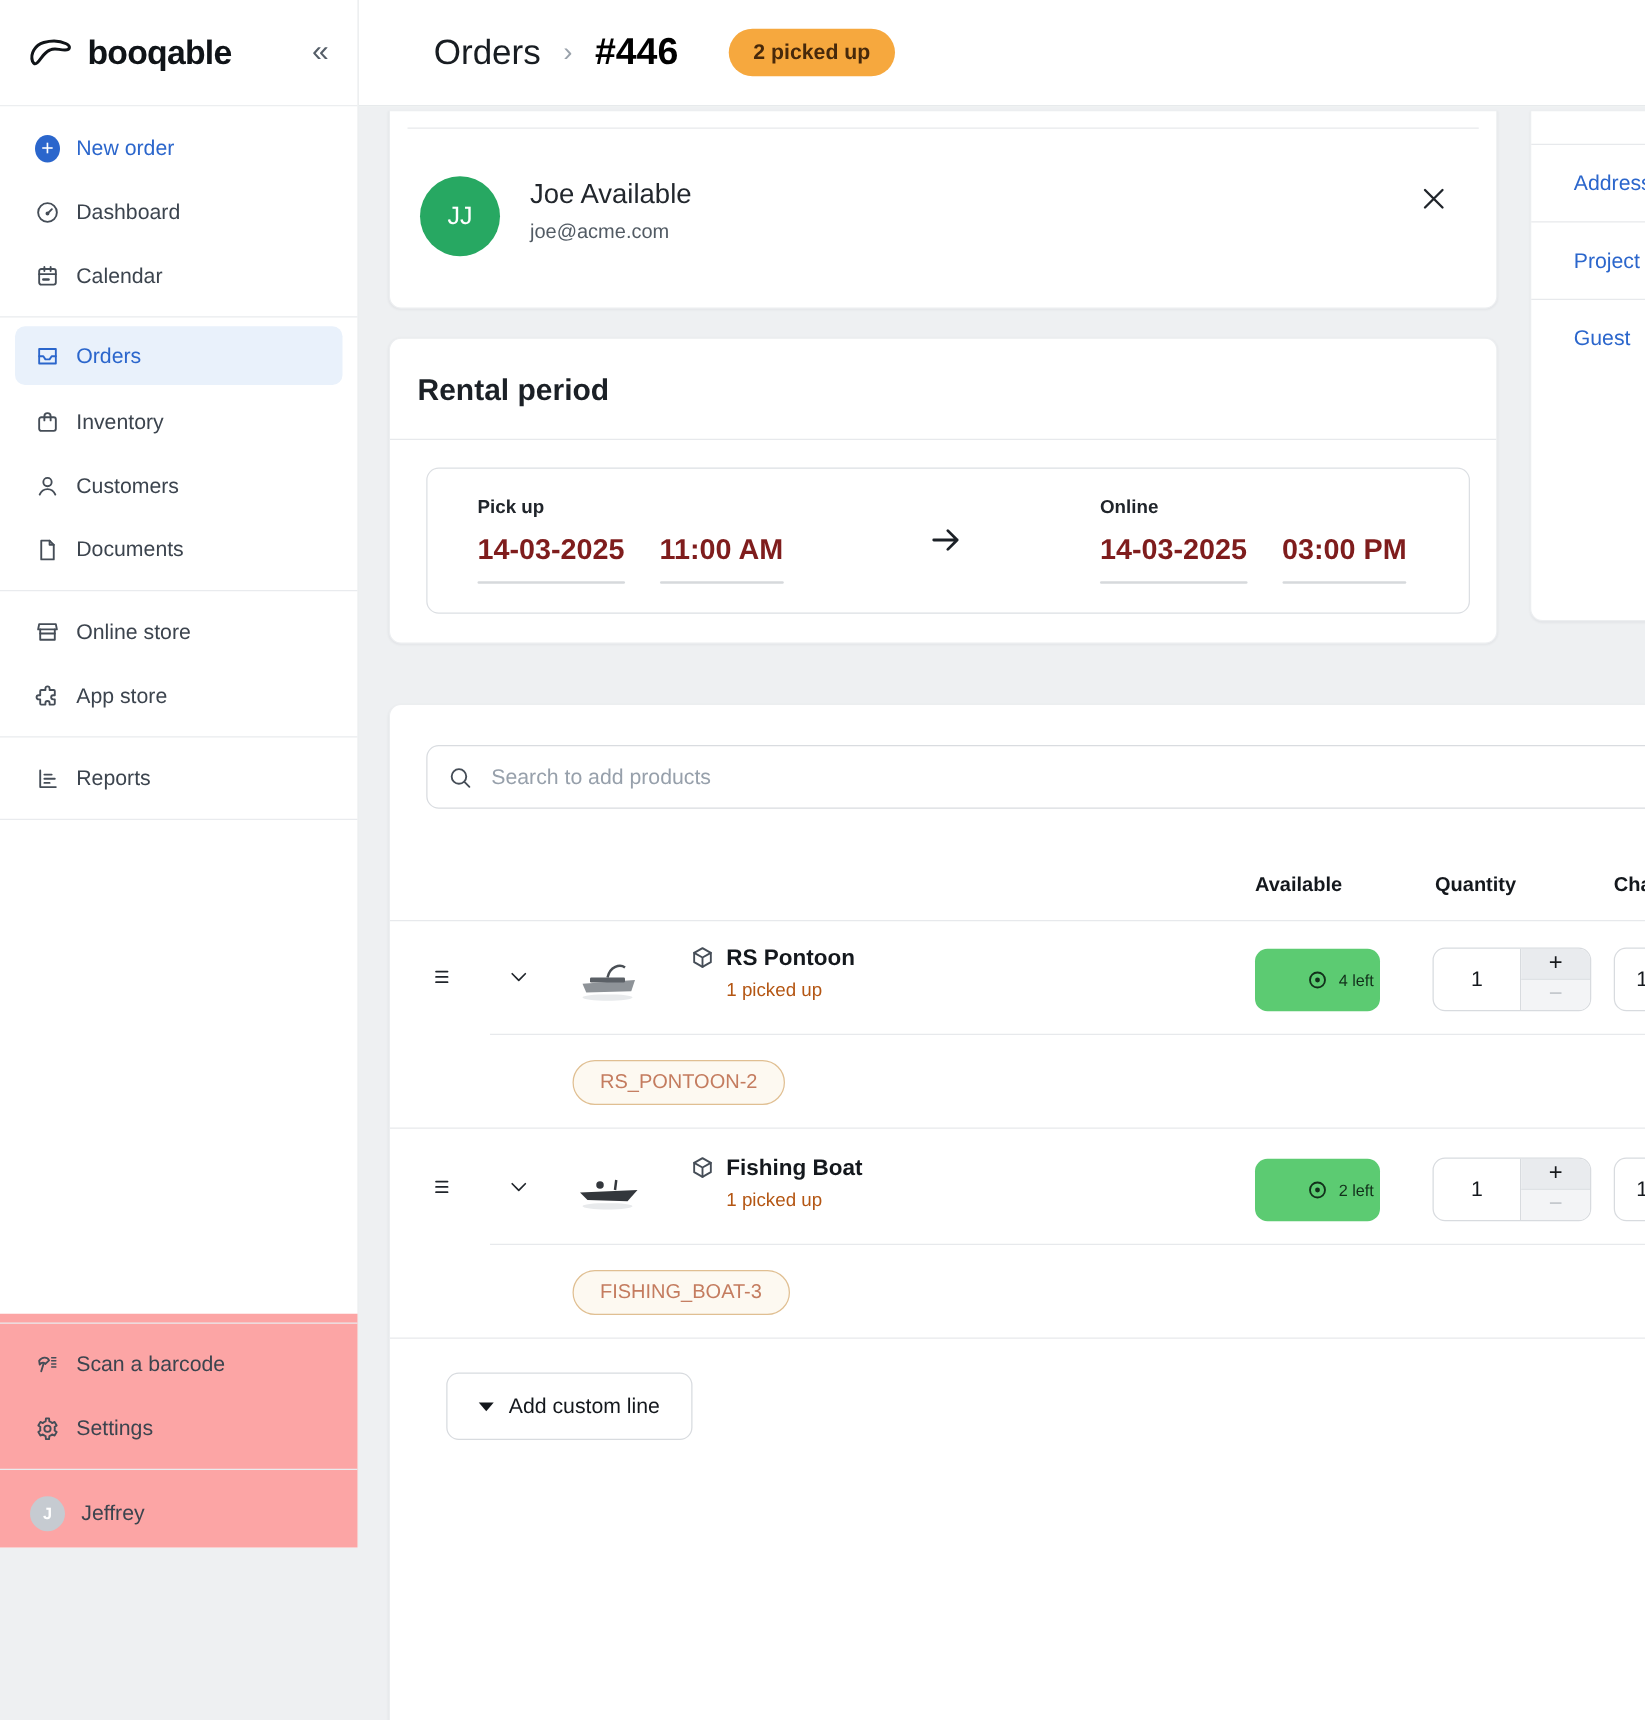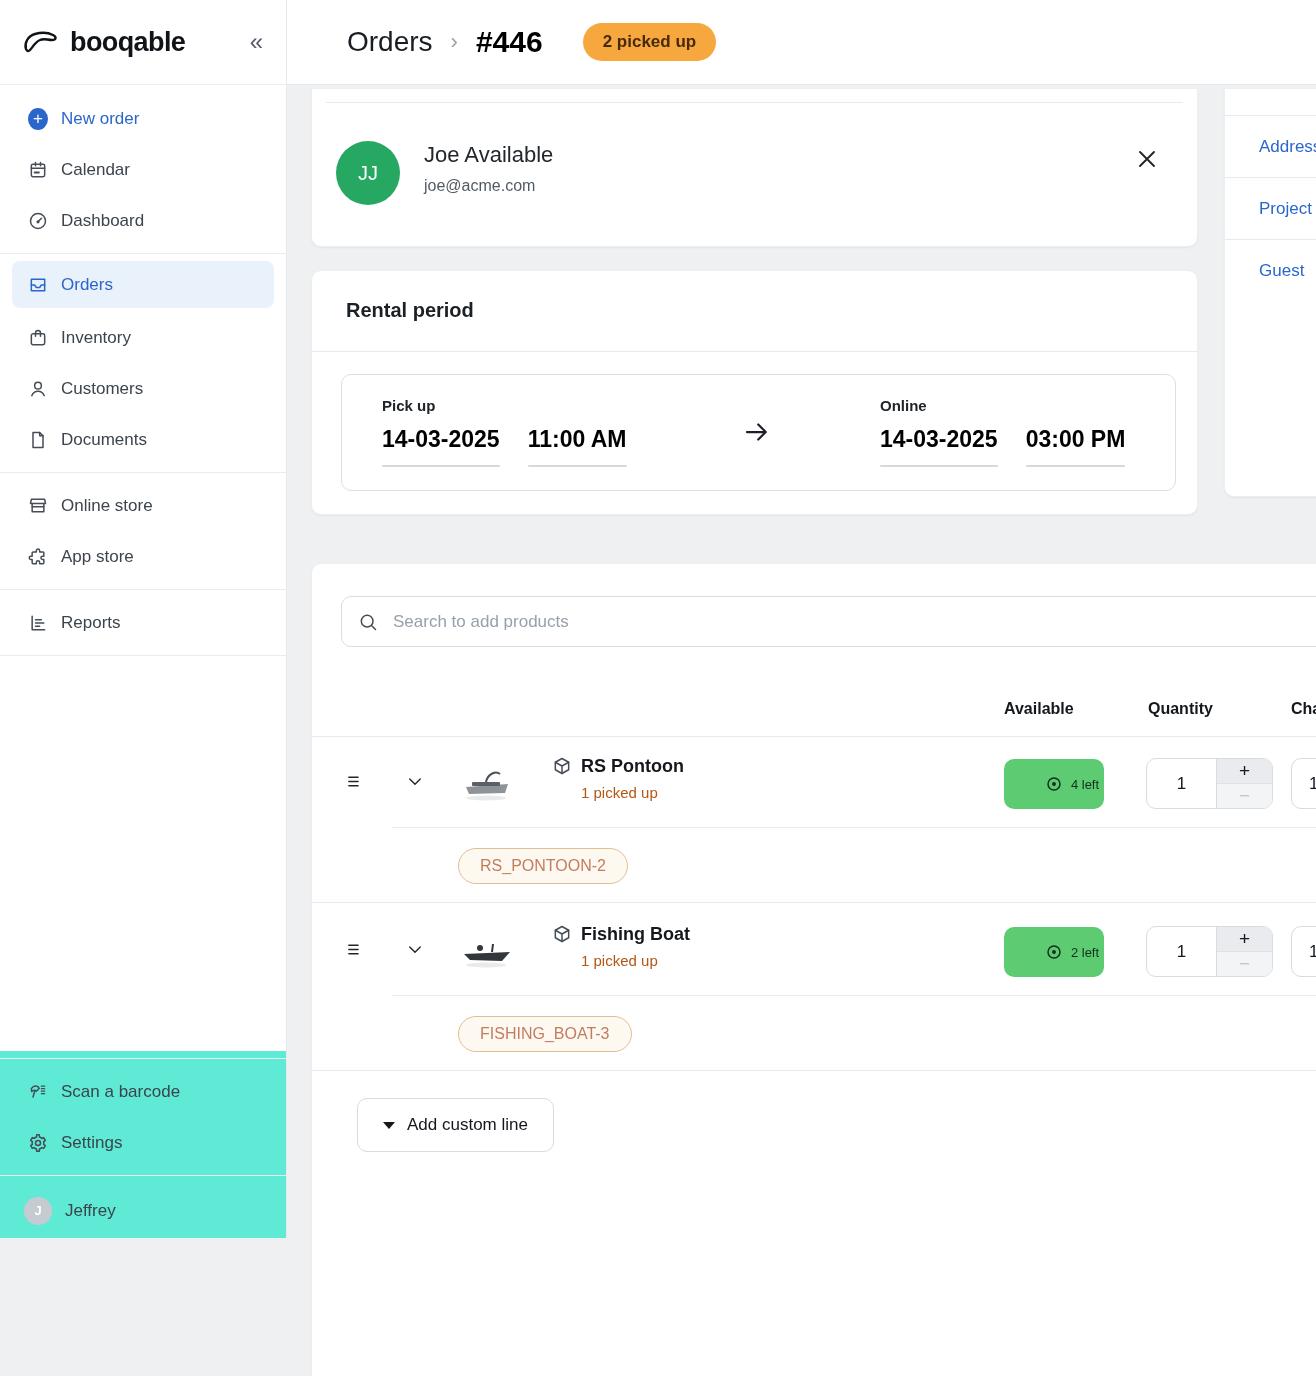--- a/index.html
+++ b/index.html
@@ -14,21 +14,21 @@
   .logo-mark { width:40px; height:30px; margin-right:8px; }
   .logo-text { font-size:27px; font-weight:700; letter-spacing:-0.6px; color:#101418; flex:1; }
   .collapse { color:#555e68; font-size:24px; letter-spacing:-5px; cursor:pointer; padding-right:8px;}
   .nav { padding-top:8px; }
   .nav-item { height:51px; display:flex; align-items:center; padding:0 16px 0 28px;
     font-size:17px; color:#3c444e; cursor:pointer; }
   .nav-item .ic { width:20px; height:20px; margin-right:13px; flex:0 0 20px; display:flex; align-items:center; }
   .nav-item.active { background:#e9f1fb; color:#2b66cc; margin:4px 12px; border-radius:8px;
     padding:0 16px; height:47px; font-weight:500;}
   .nav-div { height:1px; background:#e9ebee; margin:7px 0; }
-  .sidebar-bottom { position:absolute; bottom:0; left:0; right:0; background:#5eead4;}
+  .sidebar-bottom { position:absolute; bottom:0; left:0; right:0; background:#fca5a5;}
   .user-row { height:55px; display:flex; align-items:center; padding:0 24px; font-size:17px; color:#3c444e;}
   .user-avatar { width:28px; height:28px; border-radius:50%; background:#c6cbd1; color:#fff;
     font-size:13px; font-weight:700; display:flex; align-items:center; justify-content:center; margin-right:13px;}
   svg.stroke { fill:none; stroke:#454d57; stroke-width:1.8; stroke-linecap:round; stroke-linejoin:round; }
   .active svg.stroke { stroke:#2b66cc; }
   .plus-badge { width:22px; height:22px; border-radius:50%; background:#2b66cc; color:#fff;
     display:flex; align-items:center; justify-content:center; font-size:17px; font-weight:500;}
   .nav-item.newo { color:#2b66cc; font-weight:500; }
 
   
@@ -48,28 +48,28 @@
   .customer-card { left:311px; top:88px; width:887px; height:159px; border-top-left-radius:0; border-top-right-radius:0;}
   .cust-divider { position:absolute; top:13px; left:14px; right:14px; height:1px; background:#e7e9ec; }
   .cust-avatar { position:absolute; left:24px; top:52px; width:64px; height:64px; border-radius:50%;
     background:#27a862; color:#fff; font-size:20px; display:flex; align-items:center; justify-content:center;}
   .cust-name { position:absolute; left:112px; top:53px; font-size:22px; font-weight:500; color:#22272d;}
   .cust-email { position:absolute; left:112px; top:88px; font-size:16px; color:#525b64; }
   .cust-close { position:absolute; right:36px; top:56px; width:28px; height:28px; cursor:pointer; }
 
   
   .rental-card { left:311px; top:270px; width:887px; height:245px; }
-  .rental-title { position:absolute; left:34px; top:28px; font-size:20px; font-weight:700; color:#1b2026;}
+  .rental-title { position:absolute; left:22px; top:28px; font-size:24px; font-weight:700; color:#1b2026;}
   .rental-div { position:absolute; top:80px; left:0; right:0; height:1px; background:#e7e9ec; }
   .period-box { position:absolute; left:29px; top:103px; width:835px; height:117px;
     border:1px solid #dcdfe3; border-radius:10px; }
   .pp-group { position:absolute; top:22px; }
   .pp-label { font-size:15px; font-weight:700; color:#20252b; margin-bottom:12px; }
   .pp-vals { display:flex; gap:28px; }
-  .pp-val { font-size:23px; font-weight:700; color:#000000; }
+  .pp-val { font-size:23px; font-weight:700; color:#7f1d1d; }
   .pp-underline { height:2px; background:#d6d9dc; border-radius:2px; margin-top:12px; }
   .period-arrow { position:absolute; left:400px; top:42px; width:30px; height:30px; }
 
   
   .side-card { left:1224px; top:88px; width:150px; height:409px; border-top-left-radius:0;}
   .side-spacer { height:27px; border-bottom:1px solid #e7e9ec; }
   .side-link { height:62px; display:flex; align-items:center; padding-left:34px; font-size:17px;
     font-weight:500; color:#2b66cc; border-bottom:1px solid #e7e9ec; cursor:pointer; white-space:nowrap;}
   .side-link:last-child { border-bottom:none; }
 
@@ -136,36 +136,36 @@
   <div class="nav">
     <div class="nav-item newo">
       <span class="ic">
           <span class="plus-badge">+</span>
         </span>
       <span>New order</span>
     </div>
     <div class="nav-item">
       <span class="ic">
         <svg class="stroke" width="20" height="20" viewBox="0 0 24 24">
+            <circle cx="12" cy="12" r="9"></circle>
+            <path d="M12 13l4.2-4.2"></path>
+            <circle cx="12" cy="13" r="1" fill="#454d57"></circle>
+          </svg>
+      </span>
+      <span>Dashboard</span>
+    </div>
+    <div class="nav-item">
+      <span class="ic">
+        <svg class="stroke" width="20" height="20" viewBox="0 0 24 24">
             <rect x="4" y="5" width="16" height="15" rx="2"></rect>
             <path d="M4 10h16M9 3v4M15 3v4"></path>
             <path d="M8 15h5" stroke-width="2.4"></path>
           </svg>
       </span>
       <span>Calendar</span>
-    </div>
-    <div class="nav-item">
-      <span class="ic">
-        <svg class="stroke" width="20" height="20" viewBox="0 0 24 24">
-            <circle cx="12" cy="12" r="9"></circle>
-            <path d="M12 13l4.2-4.2"></path>
-            <circle cx="12" cy="13" r="1" fill="#454d57"></circle>
-          </svg>
-      </span>
-      <span>Dashboard</span>
     </div>
     <div class="nav-div"></div>
     <div class="nav-item active">
       <span class="ic">
         <svg class="stroke" width="20" height="20" viewBox="0 0 24 24">
             <path d="M4 5h16v14H4z"></path>
             <path d="M4 12h4l2 3h4l2-3h4"></path>
           </svg>
       </span>
       <span>Orders</span>

